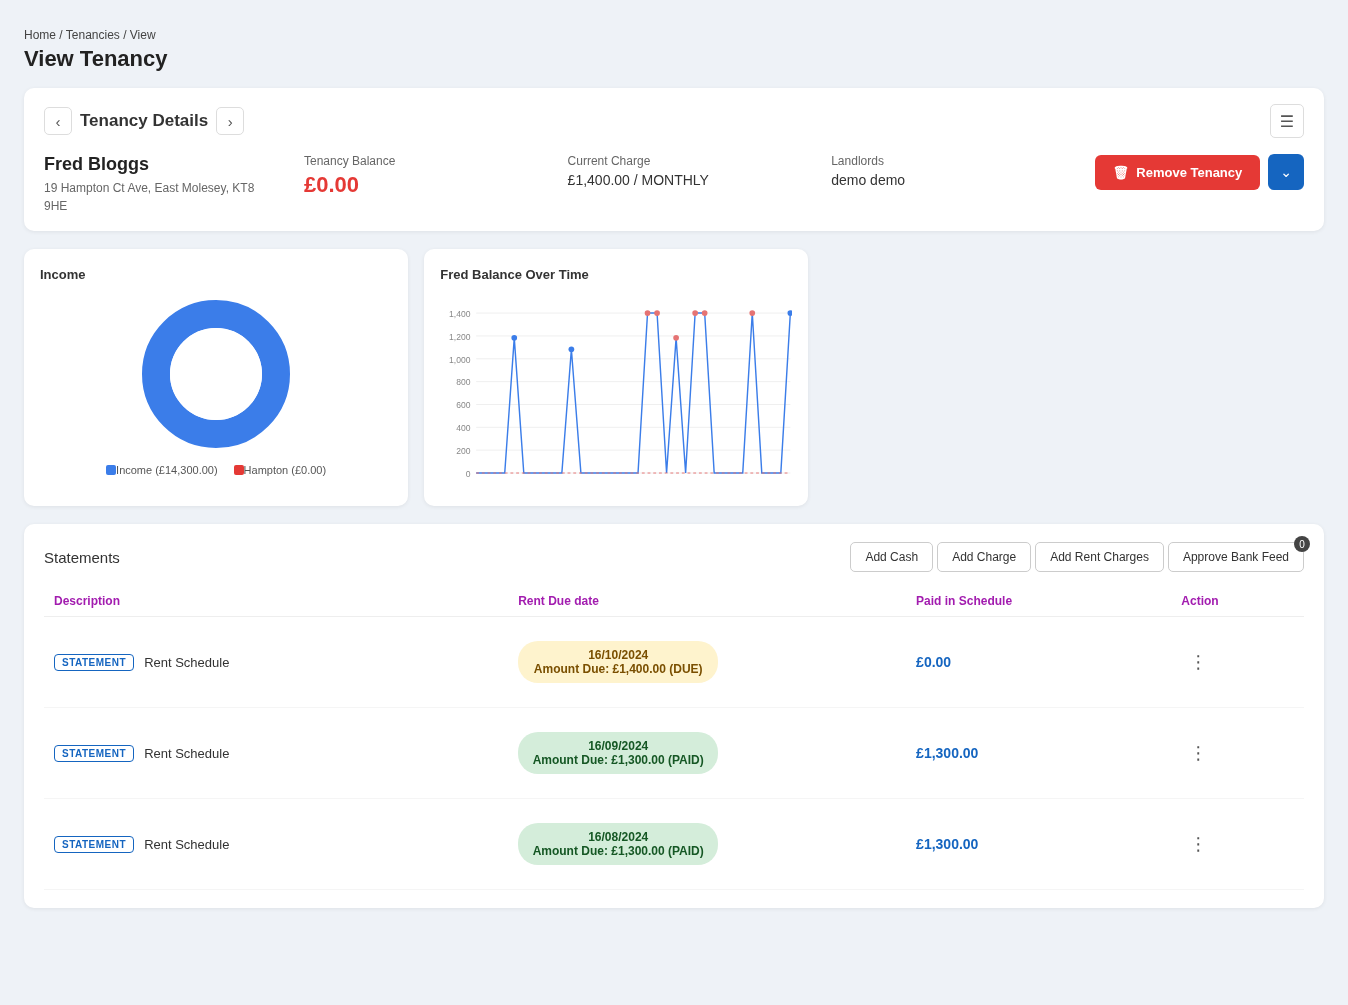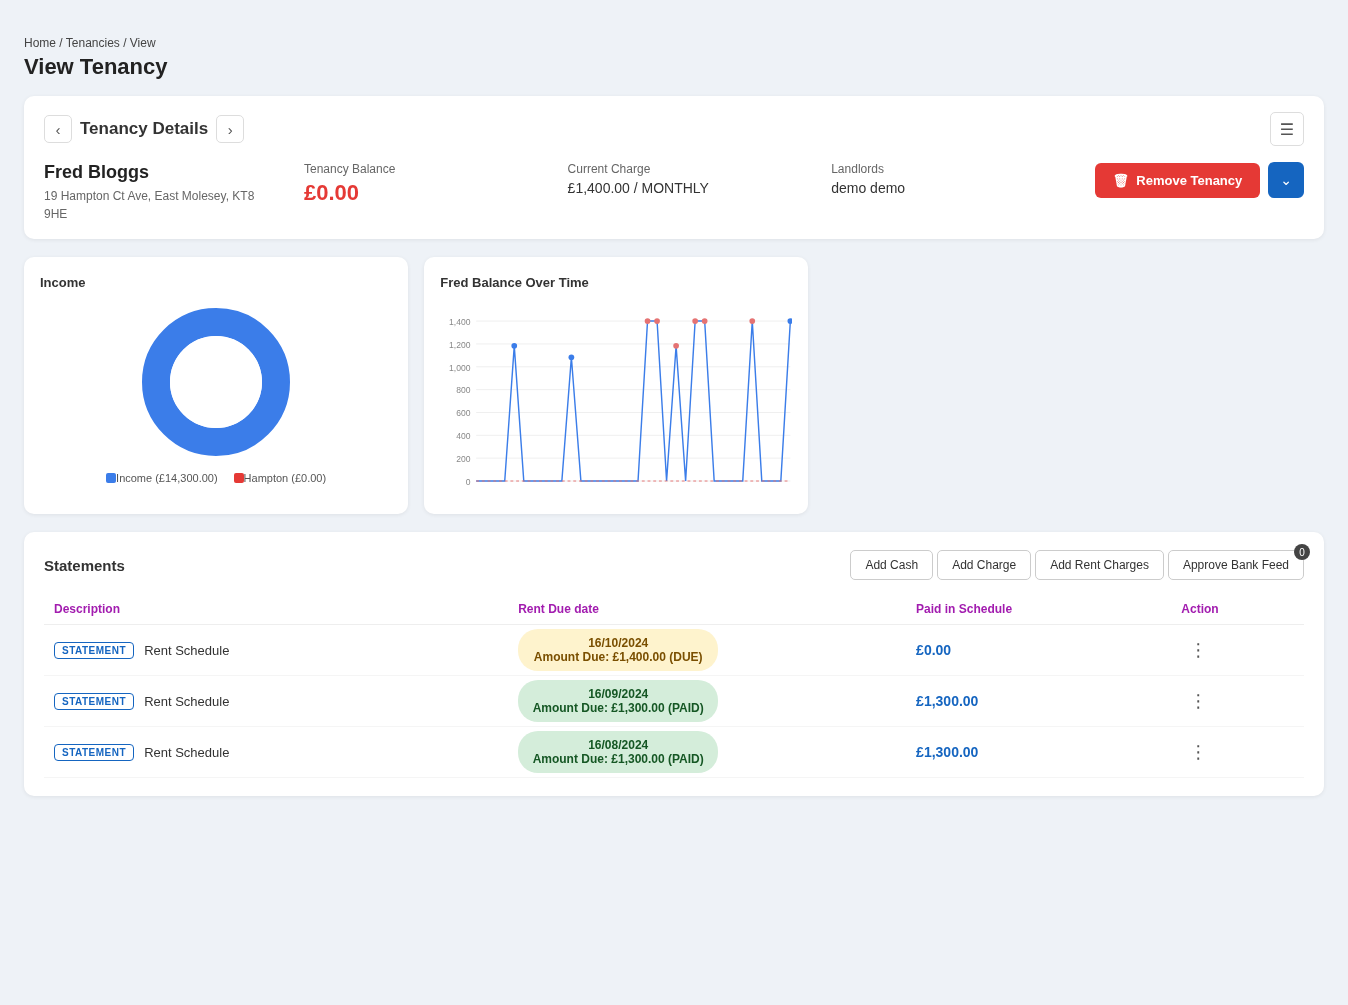--- a/index.html
+++ b/index.html
@@ -5,21 +5,21 @@
     * { box-sizing: border-box; margin: 0; padding: 0; }
     body {
       font-family: -apple-system, BlinkMacSystemFont, 'Segoe UI', sans-serif;
       background: #eef2f7;
       color: #333;
       font-size: 13px;
     }
     .page-wrapper {
       padding: 20px 24px;
       max-width: 1348px;
-      margin: 16px auto;
+      margin: 8px auto;
     }
     .breadcrumb {
       font-size: 12px;
       color: #666;
       margin-bottom: 4px;
     }
     .breadcrumb span { color: #444; }
     .page-title {
       font-size: 22px;
       font-weight: 700;
@@ -183,21 +183,21 @@
       box-shadow: 0 1px 4px rgba(0,0,0,0.07);
     }
     .statements-header {
       display: flex;
       align-items: center;
       justify-content: space-between;
       margin-bottom: 14px;
     }
     .statements-title {
       font-size: 15px;
-      font-weight: 700;
+      font-weight: 400;
       color: #333;
     }
     .btn-group { display: flex; gap: 4px; }
     .action-btn {
       background: #fff;
       border: 1px solid #ccc;
       border-radius: 5px;
       padding: 7px 14px;
       cursor: pointer;
       font-size: 12px;
@@ -220,21 +220,21 @@
     .statements-table { width: 100%; border-collapse: collapse; }
     .statements-table th {
       text-align: left;
       font-size: 12px;
       color: #a21caf;
       font-weight: 600;
       border-bottom: 1px solid #eee;
       padding: 8px 10px;
     }
     .statements-table td {
-      padding: 4px 10px;
+      padding: 24px 10px;
       vertical-align: middle;
       border-bottom: 1px solid #f5f5f5;
     }
     .statement-badge {
       display: inline-block;
       border: 1.5px solid #1565c0;
       color: #1565c0;
       font-size: 10px;
       font-weight: 700;
       padding: 2px 7px;

